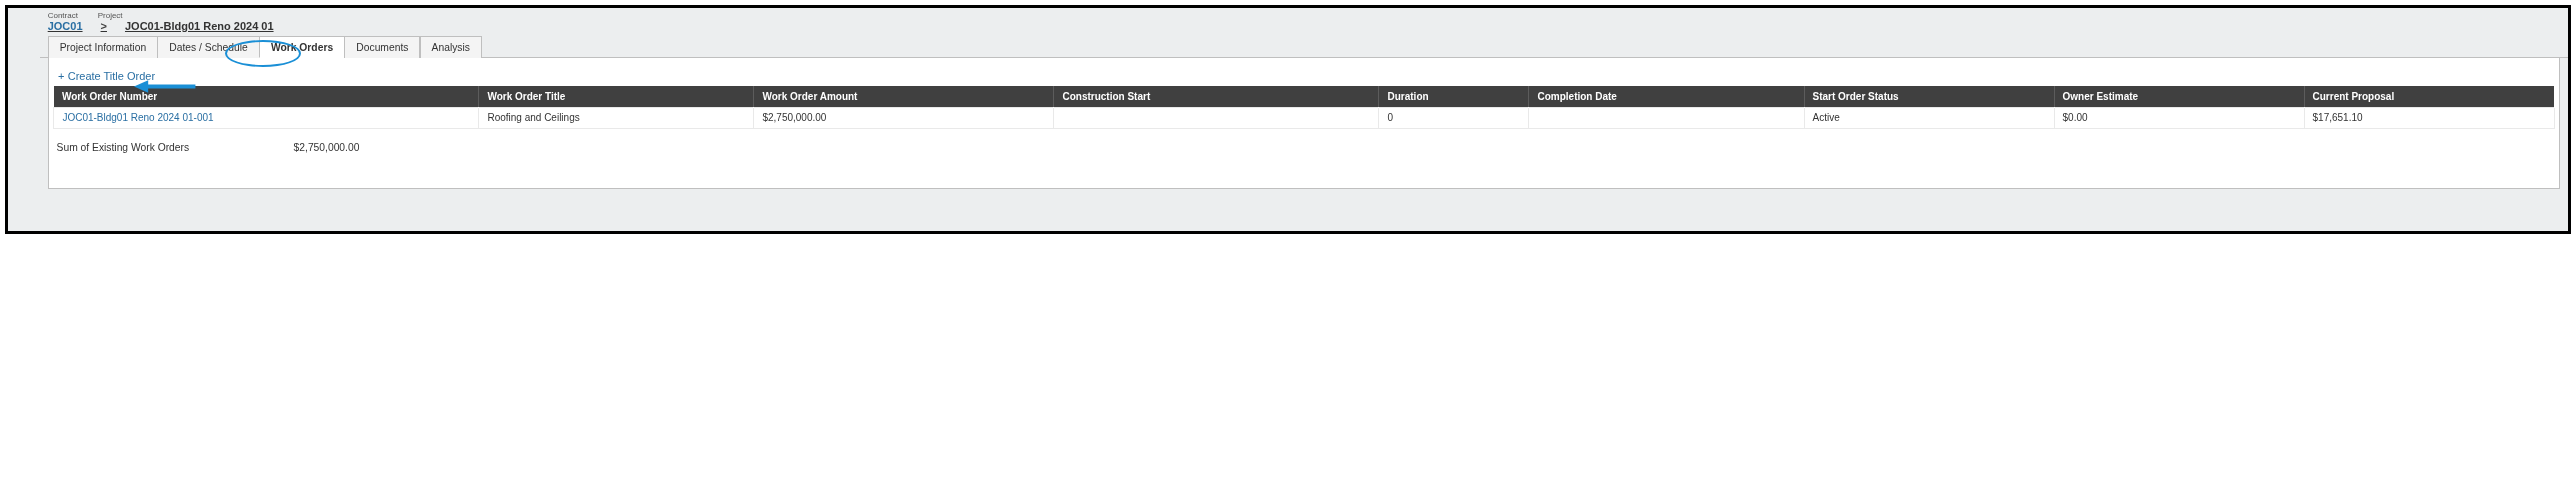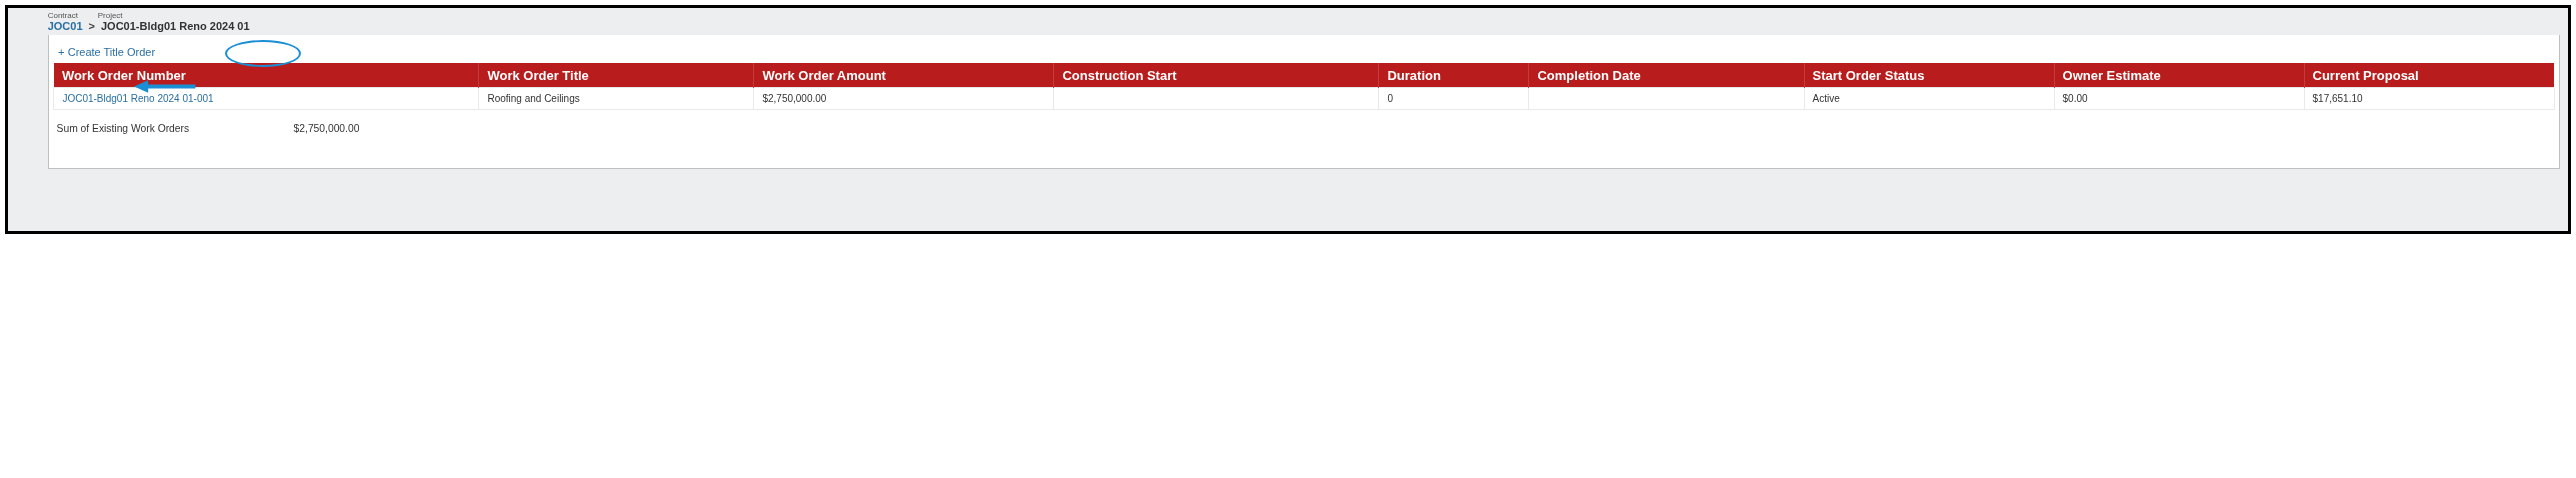--- a/index.html
+++ b/index.html
@@ -25,22 +25,23 @@
     font-size: 8px;
     color: #555;
   }
   .breadcrumb-labels .bc-label-contract { width: 50px; }
   .breadcrumb-labels .bc-label-project { }
   .breadcrumb-values {
     display: flex;
     align-items: flex-start;
     font-size: 11px;
     font-weight: bold;
-    gap: 6px;
+    gap: 18px;
     padding-bottom: 3.2px;
+    text-decoration: underline;
   }
   .breadcrumb-values .contract-link {
     color: #2a6fa3;
     cursor: pointer;
   }
   .breadcrumb-values .sep { color: #444; }
   .breadcrumb-values .project-name { color: #333; }
   .tabs {
     display: flex;
     border-bottom: 0.8px solid #bfbfbf;
@@ -80,26 +81,26 @@
     gap: 3.2px;
     padding: 3.2px 0 4.7px 4.7px;
   }
   .create-link .plus { font-size: 11px; }
   table.wo-table {
     width: 100%;
     border-collapse: collapse;
     table-layout: fixed;
   }
   table.wo-table th {
-    background: #b91c1c;
+    background: #404040;
     color: #fff;
     text-align: left;
     padding: 4.7px 8px;
     font-weight: bold;
-    font-size: 13px;
+    font-size: 10px;
     border-right: 0.8px solid rgba(255,255,255,0.15);
   }
   table.wo-table td {
     padding: 4.7px 8px;
     border: 0.8px solid #e9e9e9;
     font-size: 10px;
     color: #333;
   }
   table.wo-table td.link { color: #2a6fa3; cursor: pointer; }
   .col-won { width: 17%; }
@@ -144,20 +145,27 @@
       <span class="bc-label-contract">Contract</span>
       <span class="bc-label-project">Project</span>
     </div>
     <div class="breadcrumb-values">
       <span class="contract-link">JOC01</span>
       <span class="sep">&gt;</span>
       <span class="project-name">JOC01-Bldg01 Reno 2024 01</span>
     </div>
   </div>
 
+  <div class="tabs">
+    <div class="tab">Project Information</div>
+    <div class="tab">Dates / Schedule</div>
+    <div class="tab active">Work Orders</div>
+    <div class="tab">Documents</div>
+    <div class="tab">Analysis</div>
+  </div>
 
   <div class="tab-panel">
 
     <div class="create-link">
       <span class="plus">+</span>
       <span>Create Title Order</span>
     </div>
 
     <table class="wo-table">
       <colgroup>

